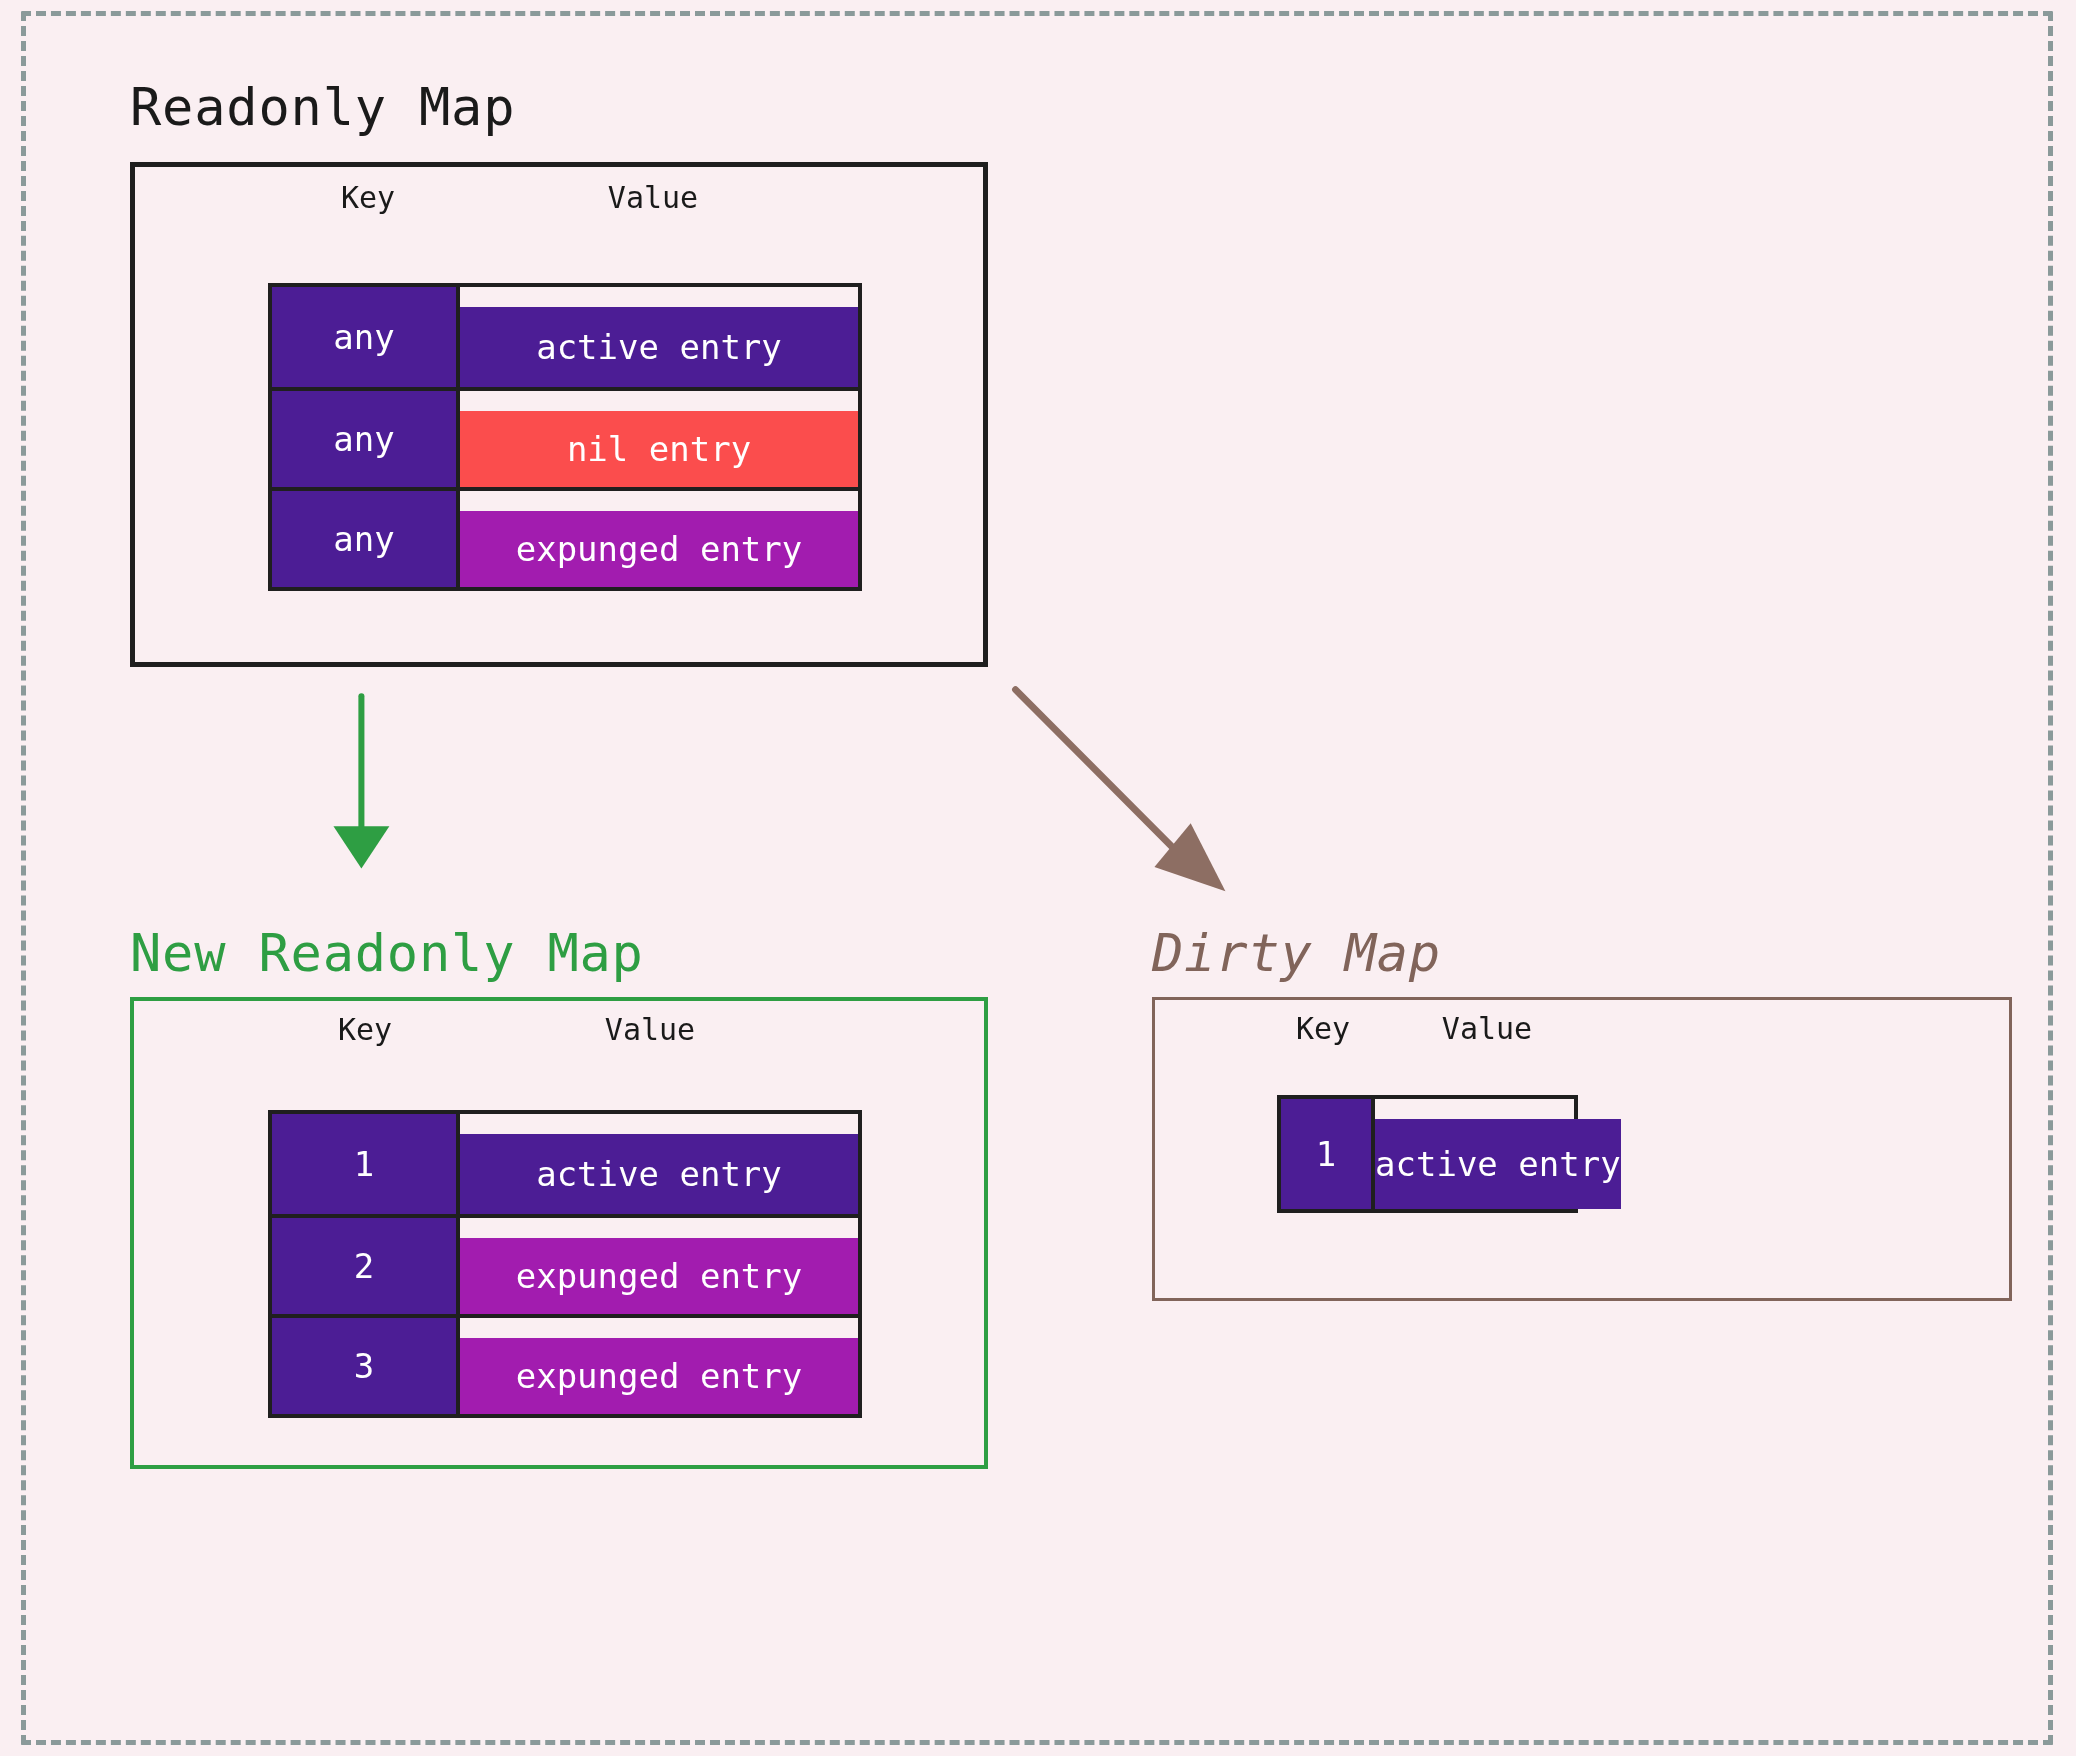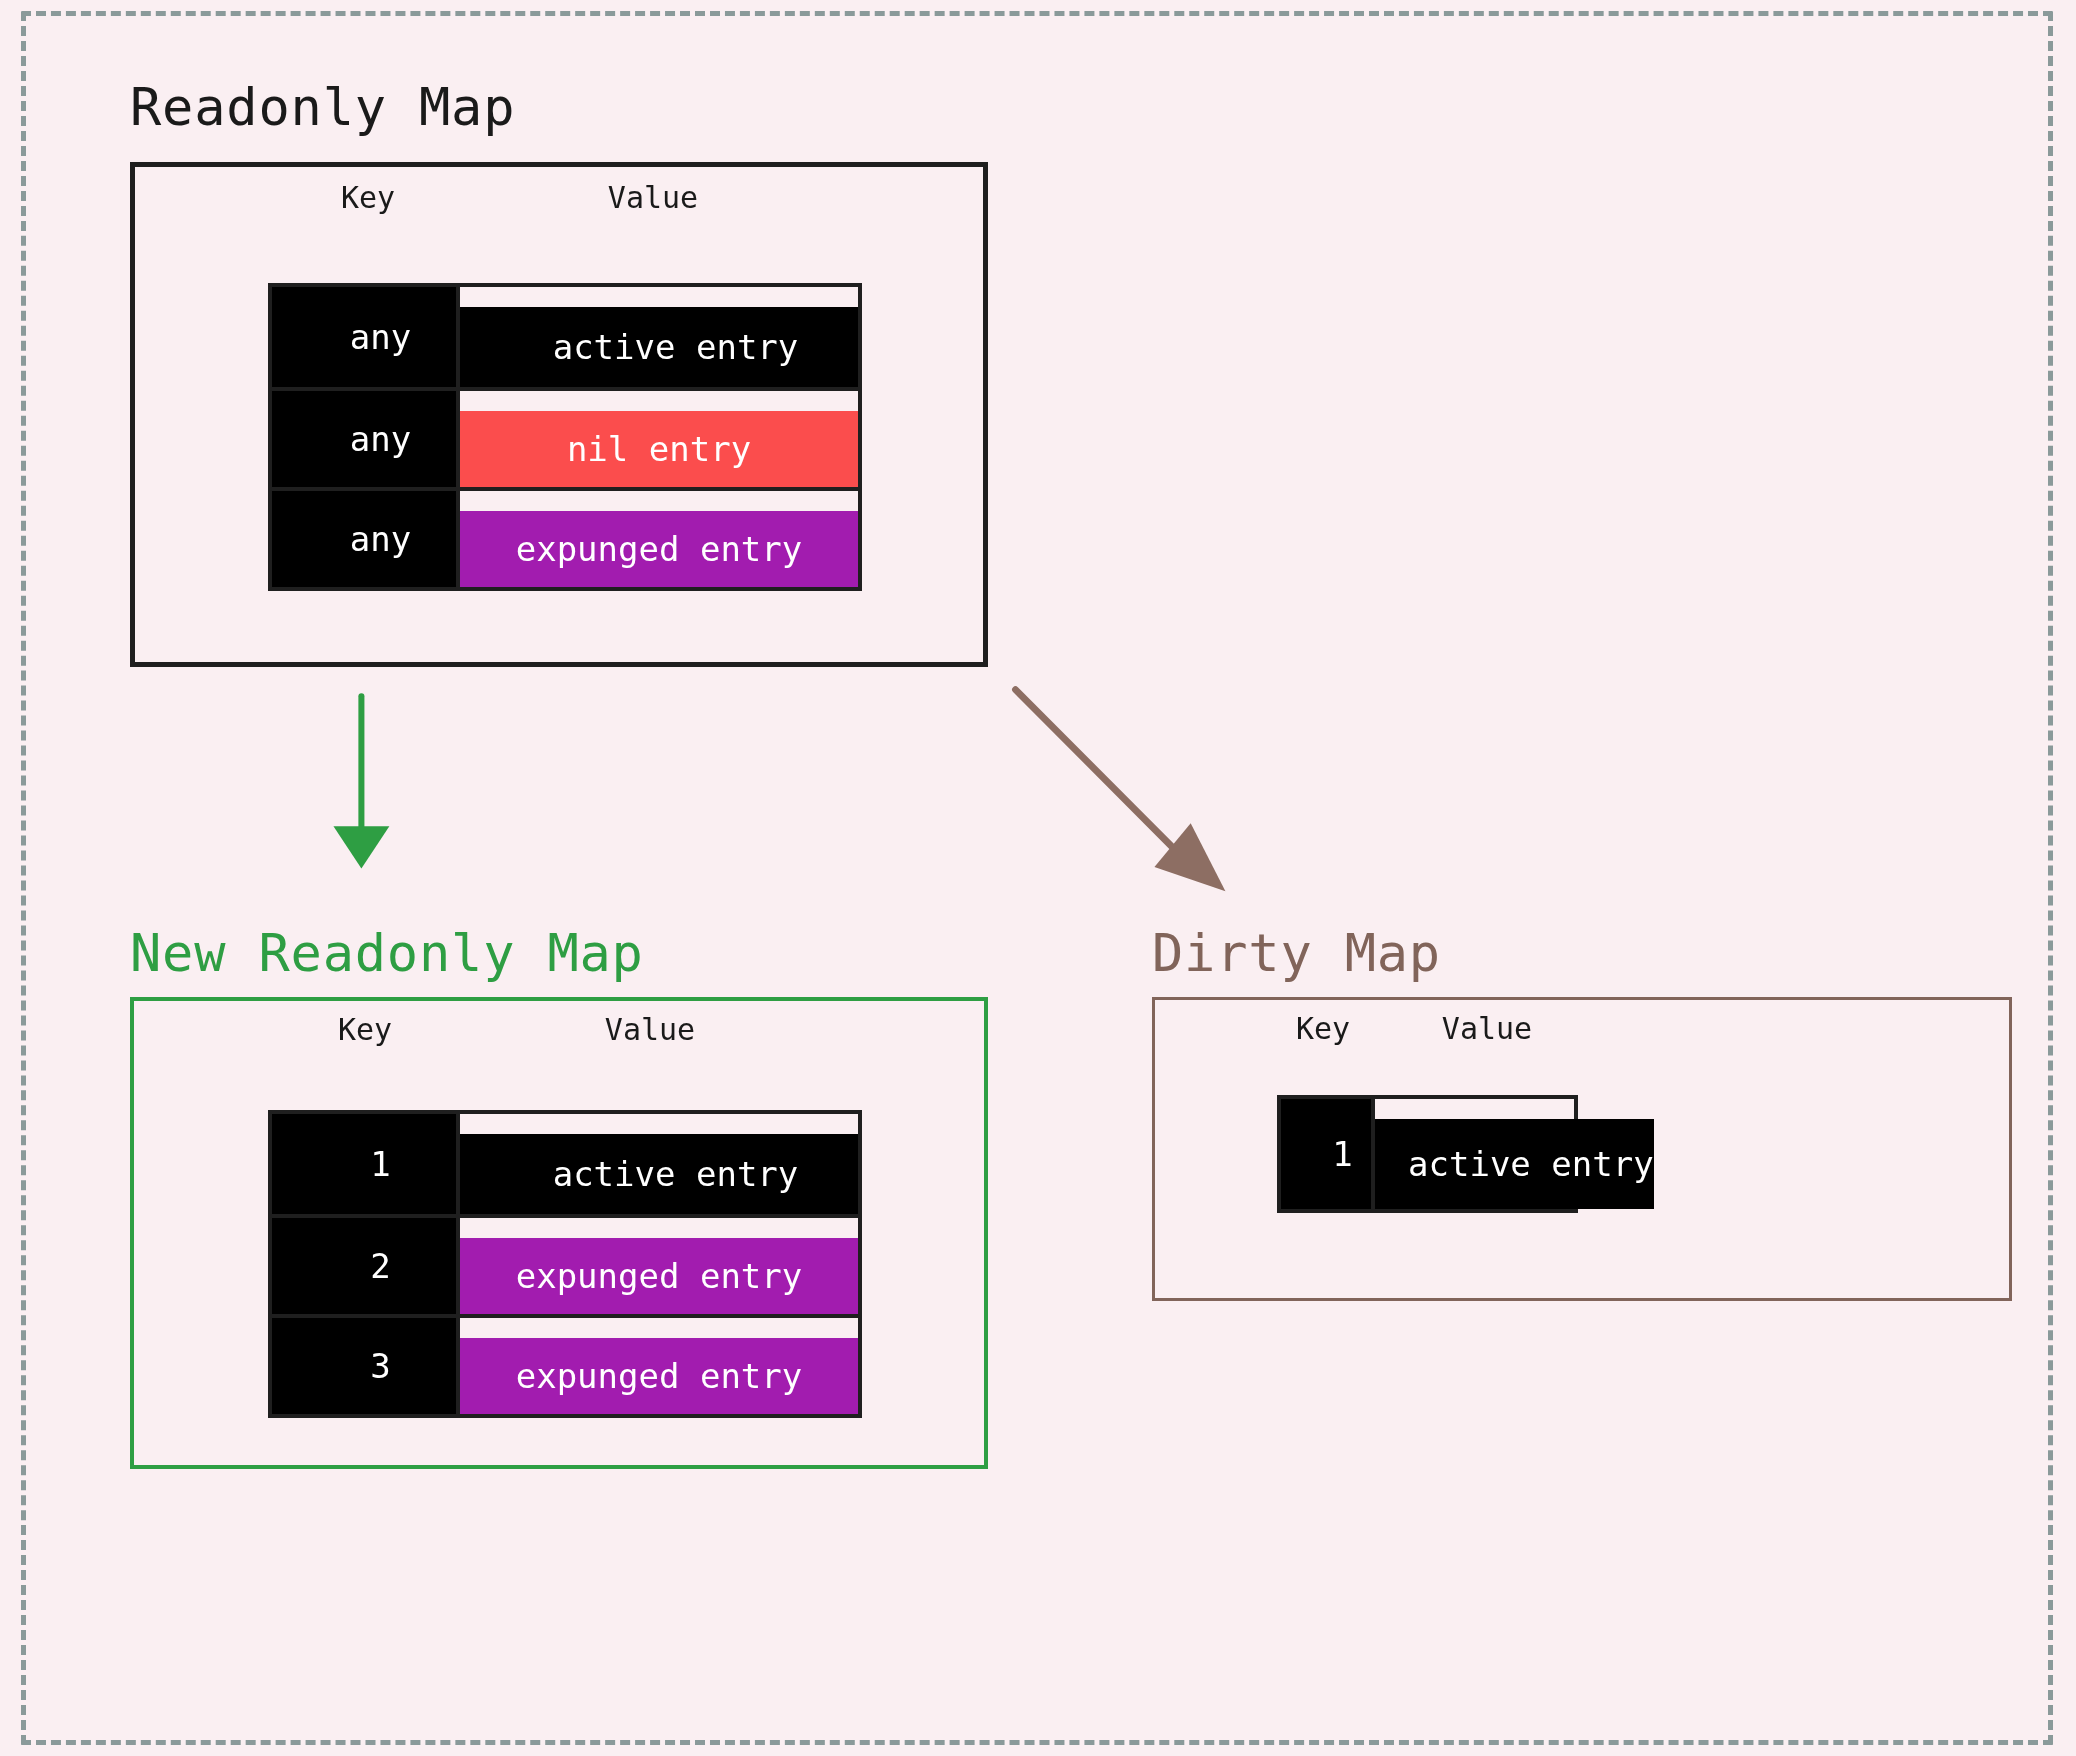--- a/index.html
+++ b/index.html
@@ -35,21 +35,21 @@
   .section-title {
     position: absolute;
     font-family: "DejaVu Sans Mono", monospace;
     font-size: 52px;
     font-weight: 400;
     letter-spacing: 0.8px;
     white-space: nowrap;
   }
   #title-readonly     { left: 130px;  top: 77px;  color: #1a1a1a; }
   #title-new-readonly { left: 130px;  top: 923px; color: #2e9e43; }
-  #title-dirty        { left: 1152px; top: 923px; color: #81645a; }
+  #title-dirty        { left: 1152px; top: 923px; color: #81645a; font-style: italic; }
 
   
   .panel { position: absolute; background: transparent; }
   #panel-readonly {
     left: 130px; top: 162px;
     width: 858px; height: 505px;
     border: 5.3px solid #1f1f1f;
   }
   #panel-new-readonly {
     left: 130px; top: 997px;
@@ -91,21 +91,21 @@
     color: #ffffff;
     white-space: nowrap;
   }
   .ekey {
     width: 188px;
     flex: 0 0 188px;
     border-right: 4.5px solid #1f1f1f;
   }
   .eval { flex: 1 1 auto; margin-top: 20px; }
 
-  .fill-green   { background: #000000; padding-left: 33px; }
+  .fill-green   { background: #4c1d95; }
   .fill-red     { background: #fb4d4d; }
   .fill-black   { background: #a21caf; }
 
   
   #table-readonly     { left: 268px;  top: 283px;  width: 400px; }
   #table-new-readonly { left: 268px;  top: 1110px; width: 400px; }
   #table-dirty        { left: 1277px; top: 1095px; width: 301px; }
   #table-dirty .erow  { height: 110px; }
   #table-dirty .ekey  { width: 94px; flex: 0 0 94px; }
 

